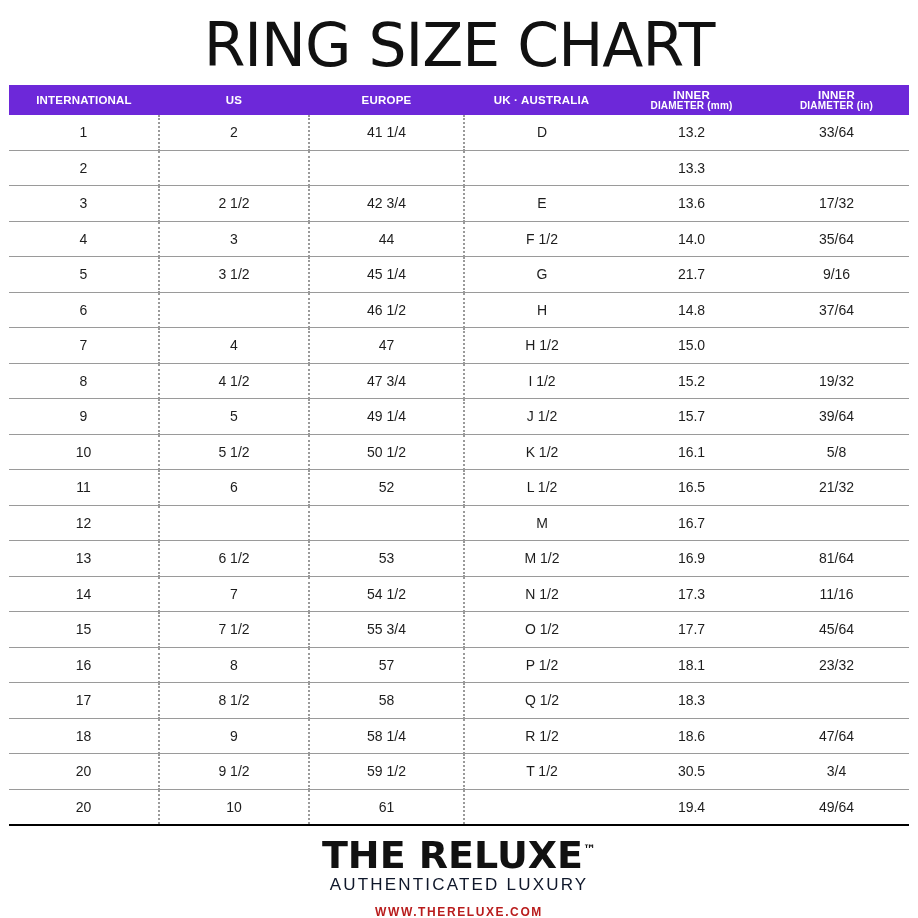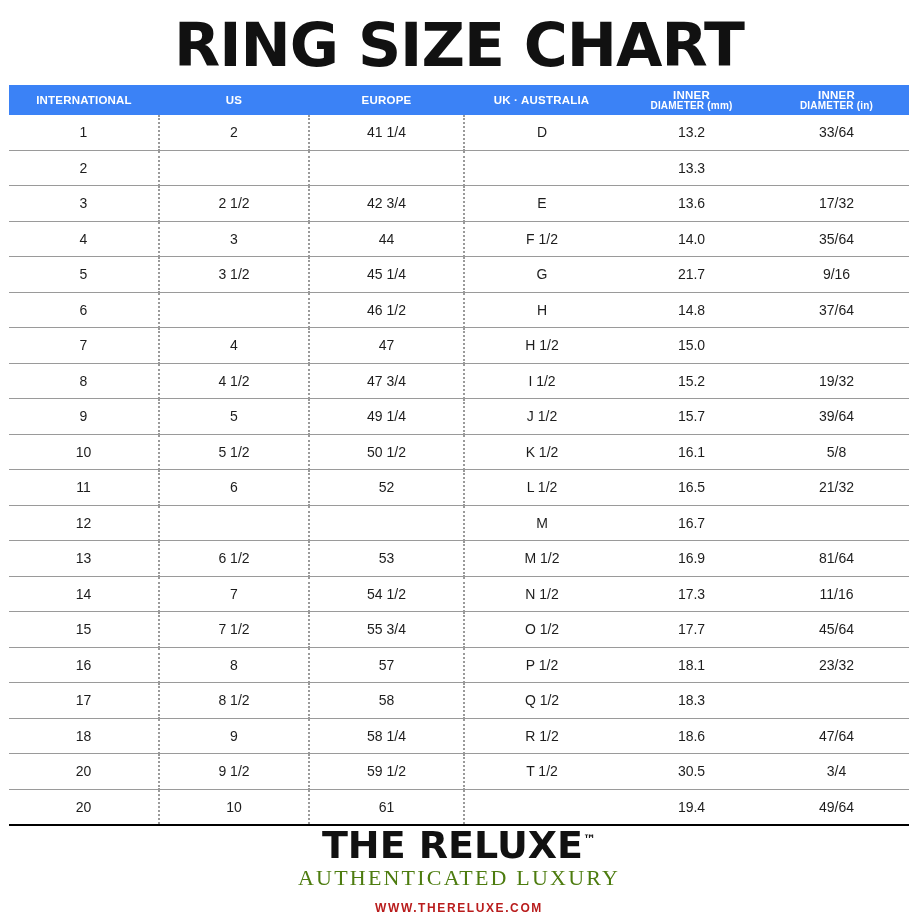--- a/index.html
+++ b/index.html
@@ -17,36 +17,36 @@
   .page {
     width: 918px;
     height: 918px;
     box-sizing: border-box;
     display: flex;
     flex-direction: column;
   }
   .title {
     text-align: center;
     font-size: 60px;
-    font-weight: bold;
+    font-weight: normal;
     letter-spacing: -1px;
     margin-top: 14px;
     margin-bottom: 8px;
     color: #111111;
     font-family: "DejaVu Sans", sans-serif;
     line-height: 1.05;
   }
   table.chart {
     width: 900px;
     margin: 0 auto;
     border-collapse: collapse;
     table-layout: fixed;
   }
   table.chart thead th {
-    background: #3b82f6;
+    background: #6d28d9;
     color: #ffffff;
     font-size: 11.5px;
     font-weight: bold;
     letter-spacing: 0.2px;
     height: 30px;
     vertical-align: middle;
     text-align: center;
     padding: 0 2px;
     border: none;
   }
@@ -76,42 +76,42 @@
     border-right: 2px dotted #9a9a9a;
   }
   .col1 { width: 150px; }
   .col2 { width: 150px; }
   .col3 { width: 155px; }
   .col4 { width: 155px; }
   .col5 { width: 145px; }
   .col6 { width: 145px; }
 
   .footer {
-    margin-top: 0;
+    margin-top: 10px;
     text-align: center;
   }
   .brand {
     font-size: 38px;
     font-weight: bold;
     letter-spacing: 0px;
     color: #111111;
     font-family: "DejaVu Sans", sans-serif;
     line-height: 1.0;
   }
   .brand .tm {
     font-size: 13px;
     vertical-align: super;
     font-weight: bold;
   }
   .tagline {
-    font-size: 22px;
+    font-size: 17px;
     letter-spacing: 2.2px;
-    color: #4d7c0f;
+    color: #0f172a;
     margin-top: 1px;
-    font-family: Liberation Serif, serif;
+    font-family: Liberation Sans, sans-serif;
   }
   .site {
     font-size: 12px;
     font-weight: bold;
     letter-spacing: 1.6px;
     color: #b91c1c;
     margin-top: 10px;
   }
 </style>
 </head>

